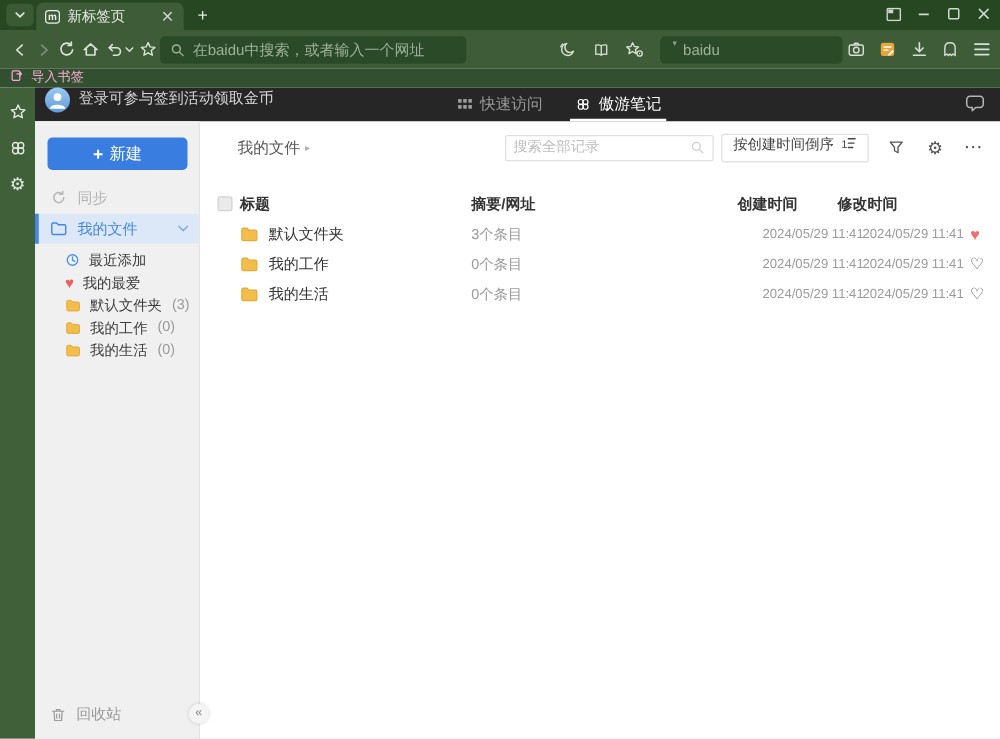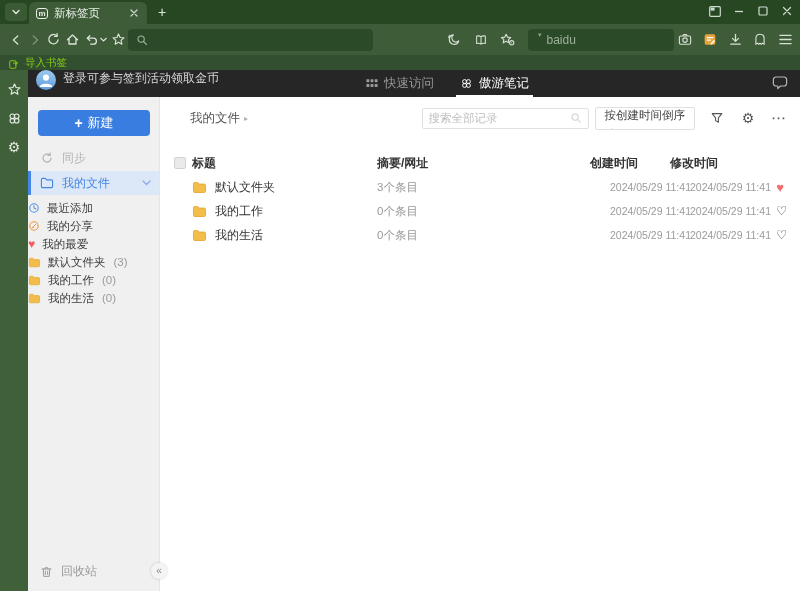--- a/index.html
+++ b/index.html
@@ -29,21 +29,21 @@
   .addressbar input { flex:1; background:transparent; border:none; outline:none; color:#9db29a; font-size:12px; margin-left:6px; font-family:"Liberation Sans",sans-serif; }
   .addressbar input::placeholder, .searchbox input::placeholder { color:#9db29a; opacity:1; }
   .mid-icons { display:flex; align-items:center; gap:5px; margin-left:70px; }
   .tool-btn { width:22px; height:24px; display:flex; align-items:center; justify-content:center; color:#d7e0d5; }
   .searchbox { width:146px; height:22px; margin-left:9px; background:#2b4a27; border-radius:4px; display:flex; padding:0 7px; color:#9db29a; }
   .searchbox .caret { font-size:7px; margin:2px 0 0 3px; color:#8aa086; }
   .searchbox input { flex:1; background:transparent; border:none; outline:none; color:#a9bba6; font-size:12px; margin-left:5px; font-family:"Liberation Sans",sans-serif; }
   .right-icons { margin-left:auto; display:flex; align-items:center; gap:3px; }
 
   
-  .bookmarkbar { height:15px; background:#325030; display:flex; align-items:flex-end; padding-left:8px; color:#84cc16; gap:6px; }
+  .bookmarkbar { height:15px; background:#325030; display:flex; align-items:flex-start; padding-left:8px; color:#f9a8d4; gap:6px; }
   .bookmarkbar .label { font-size:10.5px; }
 
   
   .app-body { display:flex; height:521px; }
   .edge-strip { width:28px; background:#3f6039; display:flex; flex-direction:column; align-items:center; padding-top:10px; gap:11px; }
   .strip-btn { width:18px; height:18px; display:flex; align-items:center; justify-content:center; color:#e4eae2; }
   .strip-btn .glyph { font-size:14px; line-height:14px; }
   .content { flex:1; display:flex; flex-direction:column; min-width:0; }
 
   
@@ -60,34 +60,34 @@
   .page-body { flex:1; display:flex; min-height:0; }
   aside.sidebar { width:132px; background:#f0f0f1; border-right:1px solid #e4e4e6; position:relative; flex:0 0 auto; }
   .new-btn { margin:13px 10px 0 10px; width:112px; height:26px; background:#3a7de0; border:none; border-radius:4px; color:#fff; font-size:13px; display:flex; align-items:center; justify-content:center; gap:5px; font-family:"Liberation Sans",sans-serif; }
   .new-btn .plus { font-size:14px; font-weight:bold; line-height:14px; }
   .side-row { display:flex; align-items:center; gap:8px; padding-left:12px; font-size:12px; }
   .sync-row { margin-top:12px; height:20px; color:#b5b5b5; }
   .myfiles-row { margin-top:3px; height:24px; background:#dce8f8; color:#4486e4; position:relative; }
   .myfiles-row::before { content:""; position:absolute; left:0; top:0; bottom:0; width:3px; background:#4486e4; }
   .myfiles-row .chev { position:absolute; right:8px; color:#88ace8; }
   .side-list { margin-top:4px; }
-  .side-item { display:flex; align-items:center; gap:7px; padding-left:0; height:18px; font-size:11.5px; color:#3c3c3c; }
+  .side-item { display:flex; align-items:center; gap:7px; padding-left:24px; height:18px; font-size:11.5px; color:#3c3c3c; }
   .side-item .count { color:#9a9a9a; margin-left:1px; }
   .heart-glyph { font-size:12px; line-height:12px; color:#f25d5d; }
   .trash-row { position:absolute; left:12px; bottom:11px; display:flex; align-items:center; gap:8px; color:#9a9a9a; font-size:12px; }
   .collapse-btn { position:absolute; right:-8px; bottom:12px; width:16px; height:16px; border-radius:50%; background:#f4f4f5; box-shadow:0 0 3px rgba(0,0,0,.18); color:#8a8a8a; font-size:10px; line-height:15px; text-align:center; }
 
   main.notes-main { flex:1; background:#fff; min-width:0; }
   .main-header { display:flex; align-items:center; height:30px; margin-top:6px; padding:0 12px 0 30px; }
   .breadcrumb { font-size:12.5px; color:#555; display:flex; align-items:center; gap:4px; }
   .breadcrumb .arrow { font-size:8px; color:#b0b0b0; margin-top:1px; }
   .record-search { margin-left:auto; width:167px; height:21px; border:1px solid #e0e0e0; border-radius:2px; display:flex; align-items:center; padding:0 6px; }
   .record-search input { flex:1; border:none; outline:none; font-size:11.5px; color:#555; font-family:"Liberation Sans",sans-serif; min-width:0; }
   .record-search input::placeholder { color:#bdbdbd; opacity:1; }
-  .sort-btn { margin-left:6px; height:23px; border:1px solid #e0e0e0; background:#fff; border-radius:2px; display:flex; align-items:flex-start; gap:5px; padding:0 9px; font-size:11.5px; color:#444; font-family:"Liberation Sans",sans-serif;flex-direction:column; }
+  .sort-btn { margin-left:6px; height:23px; border:1px solid #e0e0e0; background:#fff; border-radius:2px; display:flex; align-items:flex-start; gap:5px; padding:0 9px; font-size:11.5px; color:#444; font-family:"Liberation Sans",sans-serif; }
   .hdr-icon { margin-left:13px; color:#555; display:flex; align-items:center; justify-content:center; width:18px; height:18px; }
   .hdr-icon .glyph { font-size:14px; line-height:14px; }
   .dots-glyph { font-size:15px; line-height:10px; color:#555; letter-spacing:1px; }
 
   .trow { display:grid; grid-template-columns:18px 185px 213px 80px 106px 1fr; align-items:center; padding:0 16px 0 14px; }
   .thead { height:24px; margin-top:18px; font-size:12px; font-weight:bold; color:#333; }
   .checkbox { width:12px; height:12px; border:1px solid #d2d2d2; background:#eaeaea; border-radius:2px; }
   .tdata { height:24px; font-size:12px; color:#333; }
   .title-cell { display:flex; align-items:center; gap:8px; white-space:nowrap; }
   .summary { color:#999; font-size:11.5px; }
@@ -176,20 +176,21 @@
     <span class="nav-btn" data-interactable="true">
       <svg width="15" height="15" viewBox="0 0 16 16" data-interactable="false">
           <path d="M8 2.2 L9.7 5.9 L13.8 6.3 L10.7 9 L11.6 13 L8 10.9 L4.4 13 L5.3 9 L2.2 6.3 L6.3 5.9 Z" fill="none" stroke="currentColor" stroke-width="1.2" stroke-linejoin="round"></path>
         </svg>
     </span>
     <div class="addressbar" data-interactable="true">
       <svg width="12" height="12" viewBox="0 0 16 16" data-interactable="false">
           <circle cx="6.8" cy="6.8" r="4.2" fill="none" stroke="#9db29a" stroke-width="1.5"></circle>
           <path d="M10 10 L14 14" stroke="#9db29a" stroke-width="1.5" stroke-linecap="round"></path>
         </svg>
+      <input data-interactable="true" placeholder="在baidu中搜索，或者输入一个网址" style="">
     </div>
     <div class="mid-icons" data-interactable="false">
       <span class="tool-btn" data-interactable="true">
         <svg width="16" height="15" viewBox="0 0 16 16" data-interactable="false">
             <path d="M13 9.6 A5.1 5.1 0 1 1 7.3 3 A4.2 4.2 0 0 0 13 9.6 Z" fill="none" stroke="currentColor" stroke-width="1.3" stroke-linejoin="round"></path>
             <path d="M2.2 5.8 a4.5 4.5 0 0 1 1.6-2.4" fill="none" stroke="currentColor" stroke-width="1.1" stroke-linecap="round"></path>
           </svg>
       </span>
       <span class="tool-btn" data-interactable="true">
         <svg width="16" height="14" viewBox="0 0 16 16" data-interactable="false">
@@ -348,27 +349,20 @@
 
           <div class="side-list" data-interactable="false">
             <div class="side-item" data-interactable="true">
               <svg width="12" height="12" viewBox="0 0 16 16" data-interactable="false">
                   <circle cx="8" cy="8" r="5.6" fill="none" stroke="#4a90e2" stroke-width="1.4"></circle>
                   <path d="M8 4.8 V8 L10.4 9.4" fill="none" stroke="#4a90e2" stroke-width="1.4" stroke-linecap="round"></path>
                 </svg>
               <span data-interactable="false">最近添加</span>
             </div>
             <div class="side-item" data-interactable="true">
-              <svg width="12" height="12" viewBox="0 0 16 16" data-interactable="false">
-                  <circle cx="8" cy="8" r="5.6" fill="none" stroke="#f0953d" stroke-width="1.4"></circle>
-                  <path d="M5.6 10.4 L10.4 5.6 M5.6 10.4 l1.6-0.4" fill="none" stroke="#f0953d" stroke-width="1.3" stroke-linecap="round"></path>
-                </svg>
-              <span data-interactable="false">我的分享</span>
-            </div>
-            <div class="side-item" data-interactable="true">
               <span class="heart-glyph" data-interactable="false">♥</span>
               <span data-interactable="false">我的最爱</span>
             </div>
             <div class="side-item" data-interactable="true">
               <svg width="13" height="11" viewBox="0 0 16 14" data-interactable="false">
                   <path d="M1.5 3 C1.5 2.2 2.1 1.6 2.9 1.6 H6 L7.6 3.3 H13.1 C13.9 3.3 14.5 3.9 14.5 4.7 V11 C14.5 11.8 13.9 12.4 13.1 12.4 H2.9 C2.1 12.4 1.5 11.8 1.5 11 Z" fill="#f2bd4a" stroke="#e3ab38" stroke-width="1"></path>
                 </svg>
               <span data-interactable="false">默认文件夹</span>
               <span class="count" data-interactable="false">(3)</span>
             </div>

